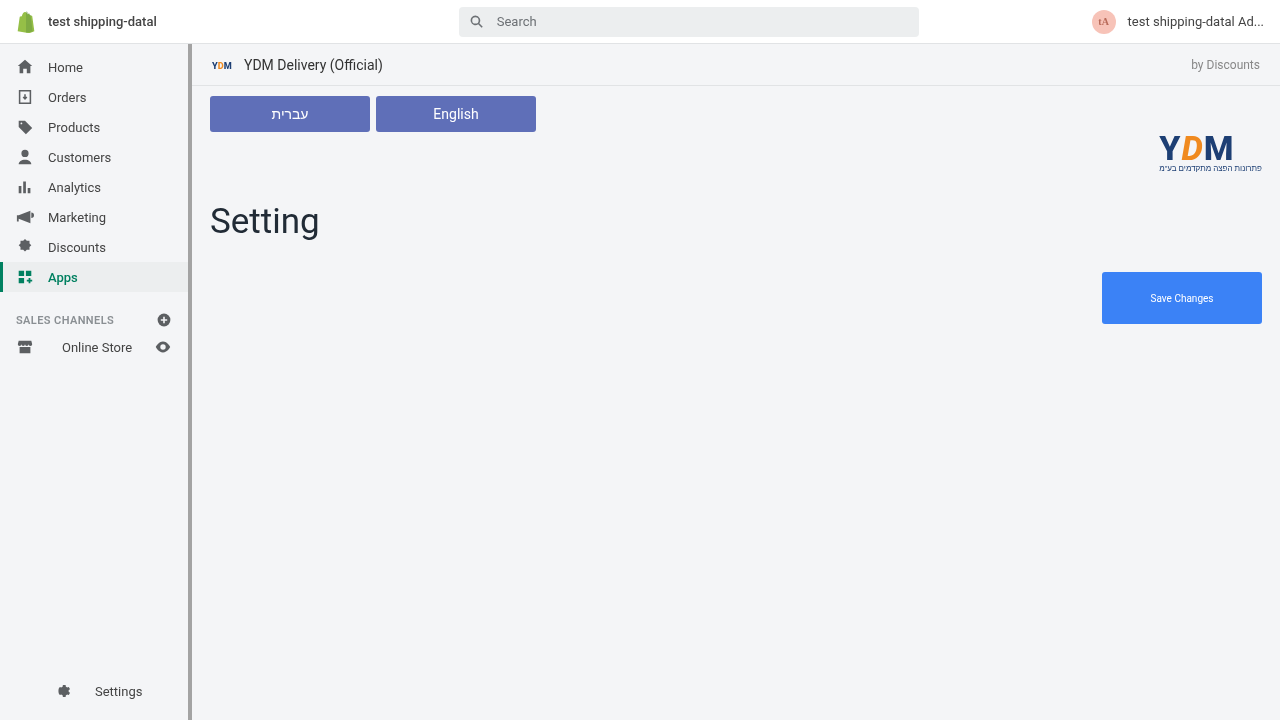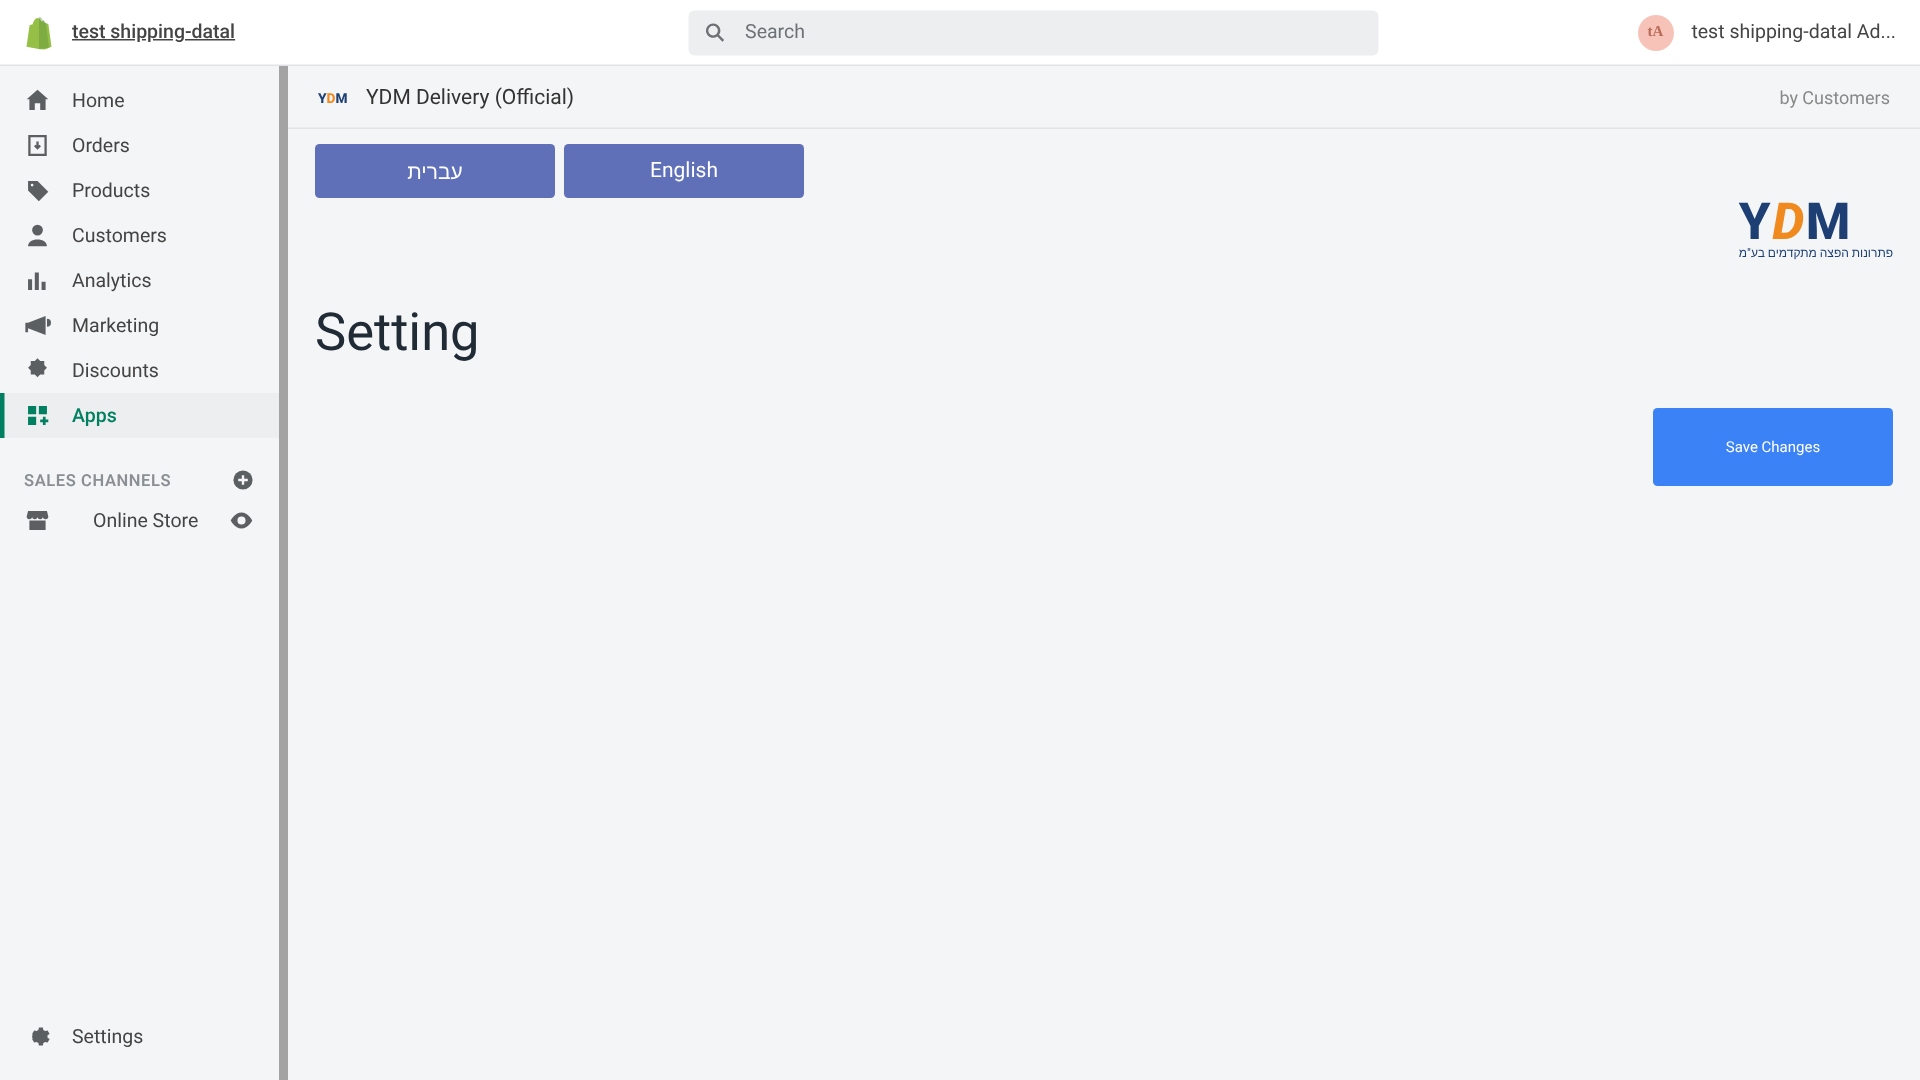--- a/index.html
+++ b/index.html
@@ -1,40 +1,40 @@
 <!DOCTYPE html>
 <html><head>
 <meta charset="utf-8">
 <style>
 * { margin: 0; padding: 0; box-sizing: border-box; font-family: -apple-system, BlinkMacSystemFont, "Segoe UI", Roboto, sans-serif; }
 body { background: #f4f5f7; color: #212b36; }
 .topbar { height: 44px; background: #fff; border-bottom: 1px solid #e1e3e5; display: flex; align-items: center; padding: 0 16px; gap: 12px; }
 .shop-logo { width: 20px; height: 22px; }
-.shop-name { font-size: 13px; font-weight: 500; color: #444; text-decoration: underline; }
+.shop-name { font-size: 13px; font-weight: 500; color: #444; }
 .search-box { flex: 0 0 460px; margin-left: 290px; height: 30px; background: #eceeef; border-radius: 4px; display: flex; align-items: center; padding: 0 10px; gap: 12px; color: #6d7175; font-size: 13px; }
 .search-icon { width: 16px; height: 16px; color: #6d7175; }
 .topbar-spacer { flex: 1; }
 .avatar { width: 24px; height: 24px; border-radius: 50%; background: #f7c3b8; color: #b86a58; font-size: 10px; font-weight: 600; display: flex; align-items: center; justify-content: center; font-family: Liberation Serif, serif; }
 .user-name { font-size: 13px; color: #444; }
 
 .layout { display: flex; height: calc(100vh - 44px); }
-.sidebar { width: 192px; background: #f4f5f7; border-right: 6px solid #a3a3a3; display: flex; flex-direction: column; }
+.sidebar { width: 192px; background: #f4f5f7; border-right: 4px solid #a3a3a3; display: flex; flex-direction: column; }
 .nav { padding: 8px 0; }
 .nav-item { display: flex; align-items: center; gap: 14px; padding: 6px 16px; font-size: 13px; color: #444; cursor: pointer; position: relative; }
 .nav-item svg { width: 18px; height: 18px; color: #5c5f62; flex-shrink: 0; }
 .nav-item.active { background: #eceeef; color: #008060; font-weight: 500; }
 .nav-item.active::before { content: ""; position: absolute; left: 0; top: 0; bottom: 0; width: 3px; background: #008060; }
 .nav-item.active svg { color: #008060; }
 .section-title { font-size: 11px; color: #8a8f93; font-weight: 600; letter-spacing: 0.4px; padding: 12px 16px 4px; display: flex; align-items: center; justify-content: space-between; }
 .section-title svg { width: 16px; height: 16px; color: #5c5f62; cursor: pointer; }
 .channel-item { display: flex; align-items: center; gap: 14px; padding: 6px 16px; font-size: 13px; color: #444; cursor: pointer; }
 .channel-item .left { display: flex; align-items: center; gap: 28px; flex: 1; }
 .channel-item svg { width: 18px; height: 18px; color: #5c5f62; }
 .sidebar-spacer { flex: 1; }
-.settings-link { display: flex; align-items: center; gap: 14px; padding: 10px 16px 20px; font-size: 13px; color: #444; cursor: pointer; }
+.settings-link { display: flex; align-items: center; gap: 24px; padding: 10px 16px 20px; font-size: 13px; color: #444; cursor: pointer; margin-left: 37px; }
 .settings-link svg { width: 18px; height: 18px; color: #5c5f62; }
 
 .main { flex: 1; background: #f4f5f7; overflow: auto; }
 .app-header { height: 42px; background: #f4f5f7; border-bottom: 1px solid #e1e3e5; display: flex; align-items: center; padding: 0 20px; }
 .app-header-left { display: flex; align-items: center; gap: 10px; }
 .app-icon { width: 22px; height: 16px; }
 .app-title { font-size: 14px; color: #333; }
 .app-header-spacer { flex: 1; }
 .by-line { font-size: 12px; color: #888; }
 
@@ -156,21 +156,21 @@
 
   <main class="main">
     <div class="app-header">
       <div class="app-header-left">
         <svg class="app-icon" viewBox="0 0 24 16">
             <text x="0" y="12" font-size="10" font-weight="800"><tspan fill="#1d3f74">Y</tspan><tspan fill="#f08a1f">D</tspan><tspan fill="#1d3f74">M</tspan></text>
           </svg>
         <span class="app-title">YDM Delivery (Official)</span>
       </div>
       <div class="app-header-spacer"></div>
-      <span class="by-line">by Customers</span>
+      <span class="by-line">by Discounts</span>
     </div>
 
     <div class="panel">
       <div style="overflow:hidden;">
         <div class="lang-row">
           <button class="lang-btn">עברית</button>
           <button class="lang-btn">English</button>
         </div>
         <div class="ydm-logo">
           <span class="ydm-logo-text"><span class="ydm-Y">Y</span><span class="ydm-D">D</span><span class="ydm-M">M</span></span>

